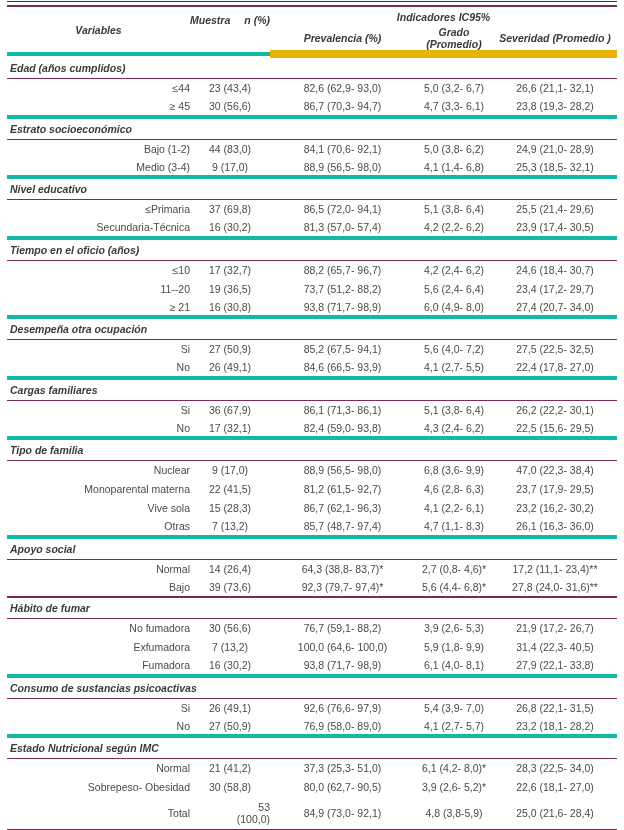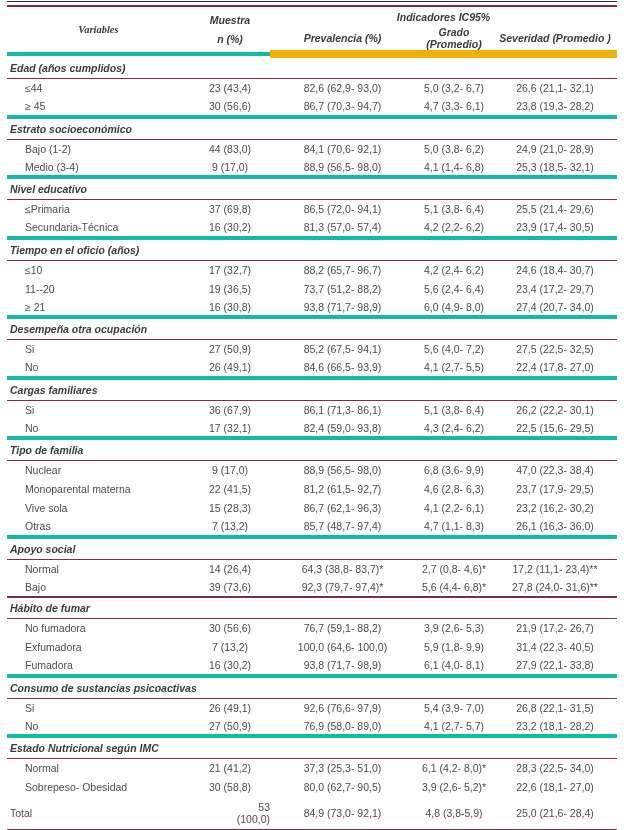--- a/index.html
+++ b/index.html
@@ -33,41 +33,41 @@
     font-size: 10.5px;
     font-weight: bold;
     font-style: italic;
     color: #3a3a3a;
     padding: 0;
     vertical-align: middle;
     text-align: center;
     height: 19px;
   }
   thead tr.h-row2 th { border-bottom: 8px solid #eab308; }
-  th.th-variables { vertical-align: middle; font-family: Liberation Serif, serif; }
-  .muestra-stack { display: flex; flex-direction: column; justify-content: space-between; height: 38px; }
+  th.th-variables { vertical-align: middle; }
+  .muestra-stack { display: flex; flex-direction: row; justify-content: space-between; height: 38px; }
   .muestra-stack div { line-height: 19px; }
 
   td {
     font-size: 10.5px;
     padding: 0;
     vertical-align: middle;
   }
   tr.section-row td {
     border-top: 4px solid #14b8a6;
     border-bottom: 1px solid #7d2b55;
     font-weight: bold;
     font-style: italic;
     color: #3a3a3a;
     padding: 4px 0 4px 3px;
     line-height: 12px;
   }
   tr.section-row.thick-top td { border-top: 2px solid #7d2b55; }
   tr.data-row { height: 19px; }
-  td.c-label { padding-left: 18px; color: #4a4a4a; }
+  td.c-label { padding-left: 18px; color: #4a4a4a; text-align: right; }
   td.c-num  { text-align: center; color: #4a4a4a; }
 
   tbody.total-body tr { height: 32px; }
   tbody.total-body td.c-label { padding-left: 3px; }
   .total-stack { line-height: 12px; text-align: right; }
 </style>
 </head>
 <body>
 
 <div class="page">

